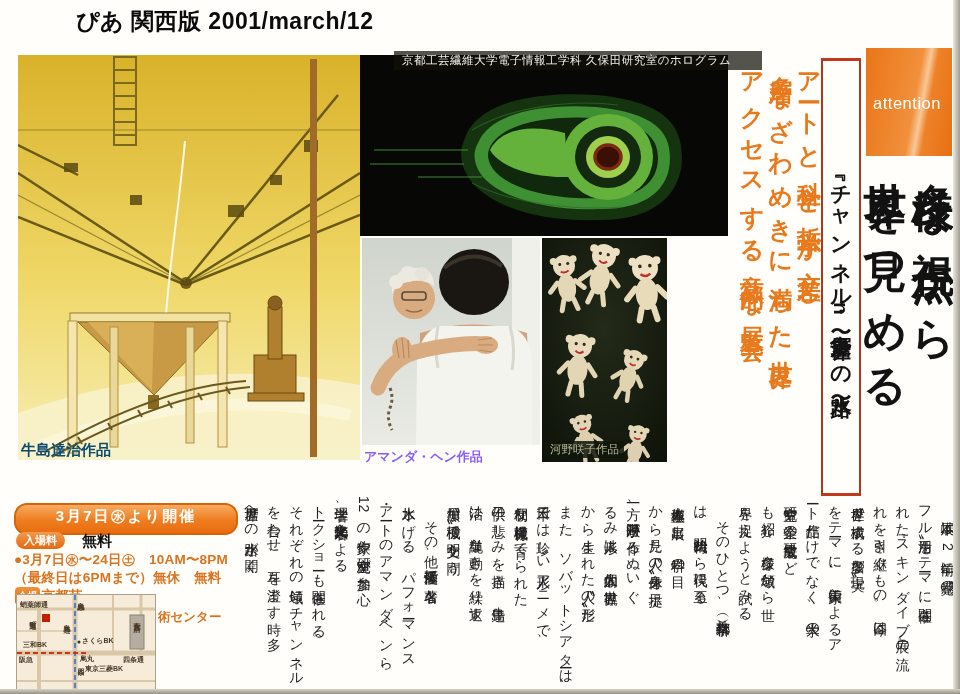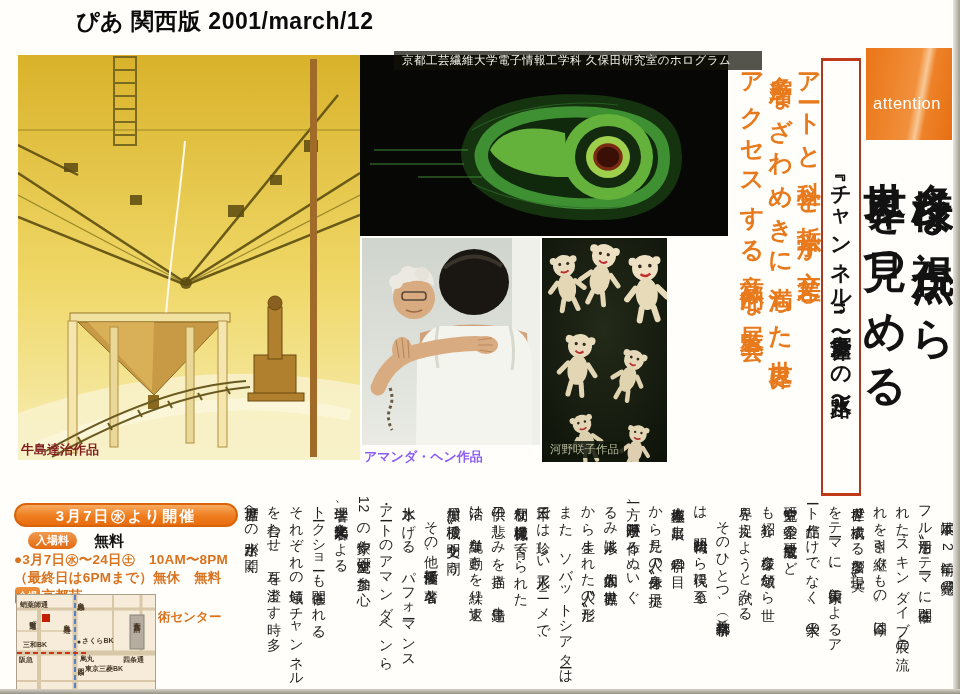--- a/index.html
+++ b/index.html
@@ -12,49 +12,49 @@
              letter-spacing:0.5px;color:#0b0b0b;}
 
   
   .photo{position:absolute;overflow:hidden;}
   .photo-yellow{left:18px;top:55px;width:342px;height:405px;}
   .photo-holo{left:360px;top:55px;width:368px;height:181px;background:#060604;}
   .photo-hug{left:362px;top:238px;width:178px;height:207px;}
   .photo-dolls{left:542px;top:238px;width:125px;height:224px;}
   .holo-caption{position:absolute;left:360px;top:51px;width:368px;padding:2px 8px;
                 background:rgba(18,18,8,0.72);color:#f2f2ea;font-size:11.5px;letter-spacing:0.5px;margin-left:34px;}
-  .cap-ushijima{position:absolute;left:21px;top:441px;font-size:13px;font-weight:700;color:#7f1d1d;text-align:right;}
+  .cap-ushijima{position:absolute;left:21px;top:441px;font-size:15px;font-weight:700;color:#0c4a6e;text-align:right;}
   .cap-amanda{position:absolute;left:364px;top:448px;font-size:13px;font-weight:700;color:#8b5cf6;}
   .cap-kono{position:absolute;left:545px;top:441px;font-size:11.5px;font-weight:400;
             color:#b9bb9d;background:rgba(16,22,10,0.85);padding:1px 5px;}
 
   
   .lead{position:absolute;left:737px;top:56px;height:436px;width:86px;
         writing-mode:vertical-rl;white-space:pre-line;
         font-size:24px;line-height:28.5px;letter-spacing:6px;font-weight:800;color:#e87a1e;}
   .exh-title{position:absolute;left:821px;top:58px;width:40px;height:438px;
         border-left:2px solid #a83a20;border-right:2px solid #a83a20;
         border-top:3px solid #c03a1a;border-bottom:3px solid #c03a1a;
         writing-mode:vertical-rl;text-align:center;
         font-size:21px;line-height:36px;letter-spacing:2px;font-weight:800;color:#141414;}
-  .attention{position:absolute;left:866px;top:48px;width:86px;height:92px;
+  .attention{position:absolute;left:866px;top:48px;width:86px;height:108px;
         background:linear-gradient(100deg,#ea7517 0%,#f1903c 55%,#f8c896 63%,#ee8229 70%,#e76f12 100%);}
   .attention-label{position:absolute;left:0;right:4px;top:46px;text-align:center;
         color:#fff;font-size:16.5px;letter-spacing:0.5px;}
   .headline{position:absolute;left:861px;top:148px;width:97px;height:358px;
         writing-mode:vertical-rl;white-space:pre-line;
         font-size:43px;line-height:48px;letter-spacing:7px;font-weight:900;color:#121212;}
 
   
-  .ev-banner{position:absolute;left:14px;top:503px;width:224px;height:24px;border-radius:13px;
+  .ev-banner{position:absolute;left:14px;top:503px;width:224px;height:32px;border-radius:13px;
         background:linear-gradient(#f8ab61,#ee7d1f 55%,#e86d10);border:2px solid #d96408;
         color:#fff;font-size:15px;font-weight:800;text-align:center;line-height:21px;letter-spacing:2px;}
   .fee-row{position:absolute;left:16px;top:532px;}
   .fee-badge{display:inline-block;background:linear-gradient(#f09a50,#e4690f);color:#fff;
-        border-radius:9px;font-size:11px;font-weight:700;padding:1px 8px;vertical-align:2px;margin-left:12px;}
+        border-radius:9px;font-size:11px;font-weight:700;padding:1px 8px;vertical-align:2px;}
   .fee-value{font-size:15px;font-weight:800;color:#111;margin-left:17px;}
   .ev-details{position:absolute;left:14px;top:551px;width:228px;
         color:#d9731f;font-size:13.5px;font-weight:700;line-height:18px;letter-spacing:0.2px;}
   .mini-badge{display:inline-block;background:linear-gradient(#ef933f,#e06508);color:#fff;
         border-radius:4px;font-size:9.5px;font-weight:700;padding:0 3px;margin:0 1px;vertical-align:1px;}
   .ev-right{position:absolute;left:158px;top:586px;width:84px;
         color:#d9731f;font-size:12.5px;font-weight:700;line-height:15.5px;}
   .ev-right .line{display:block;margin-top:24px;}
 
   

